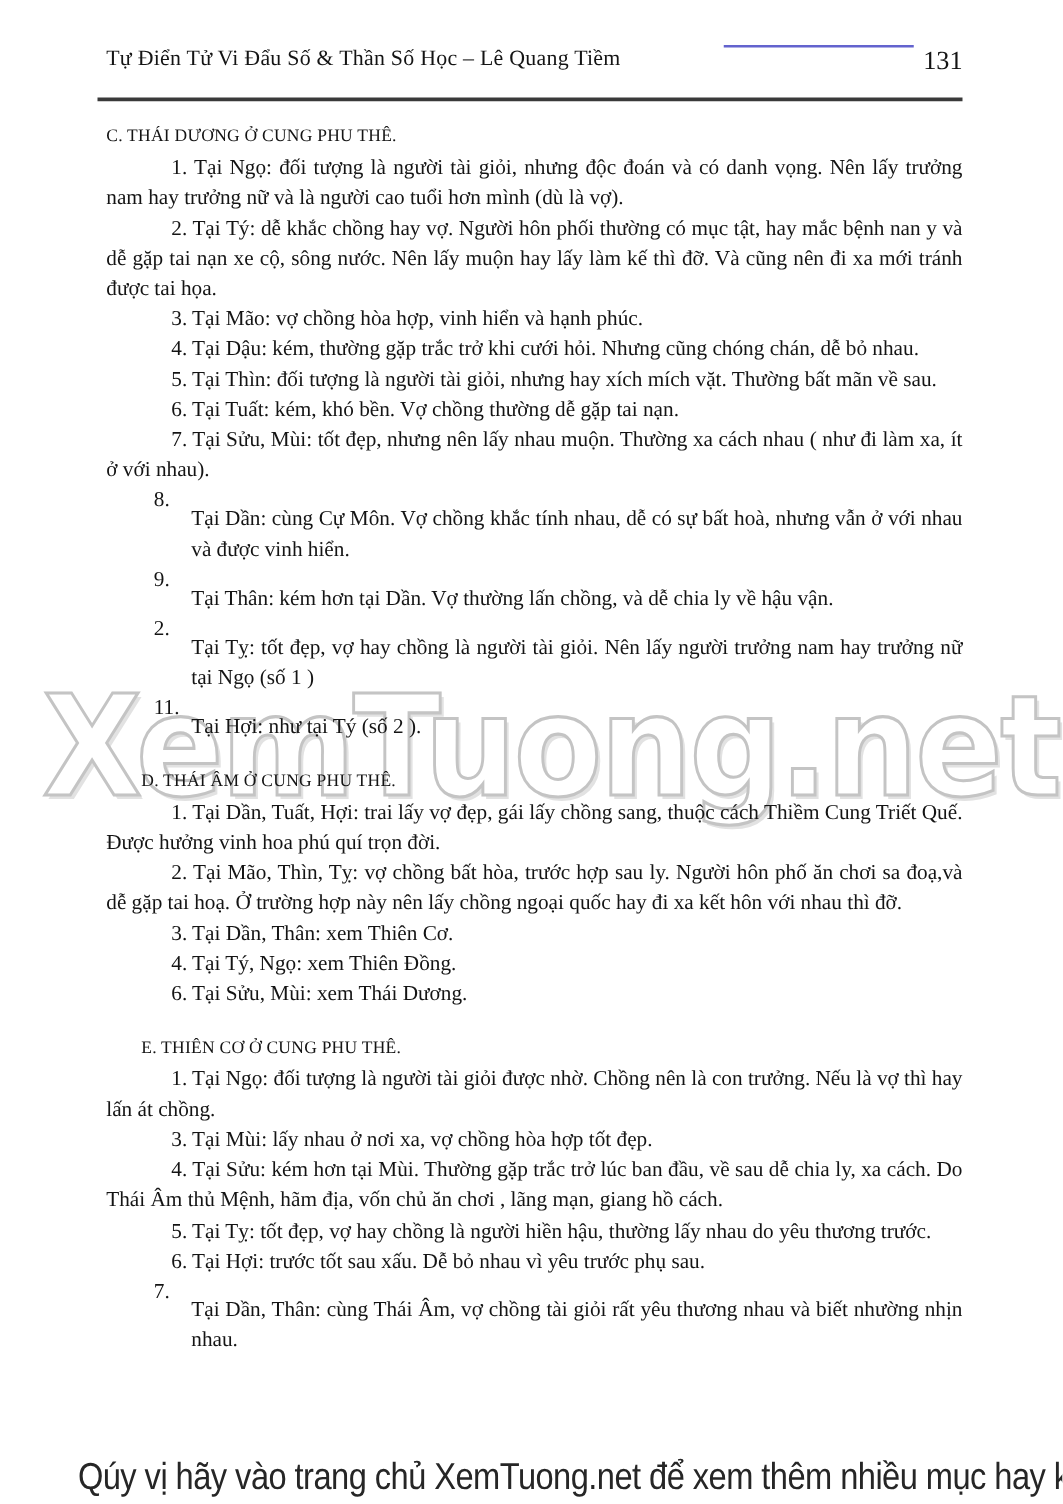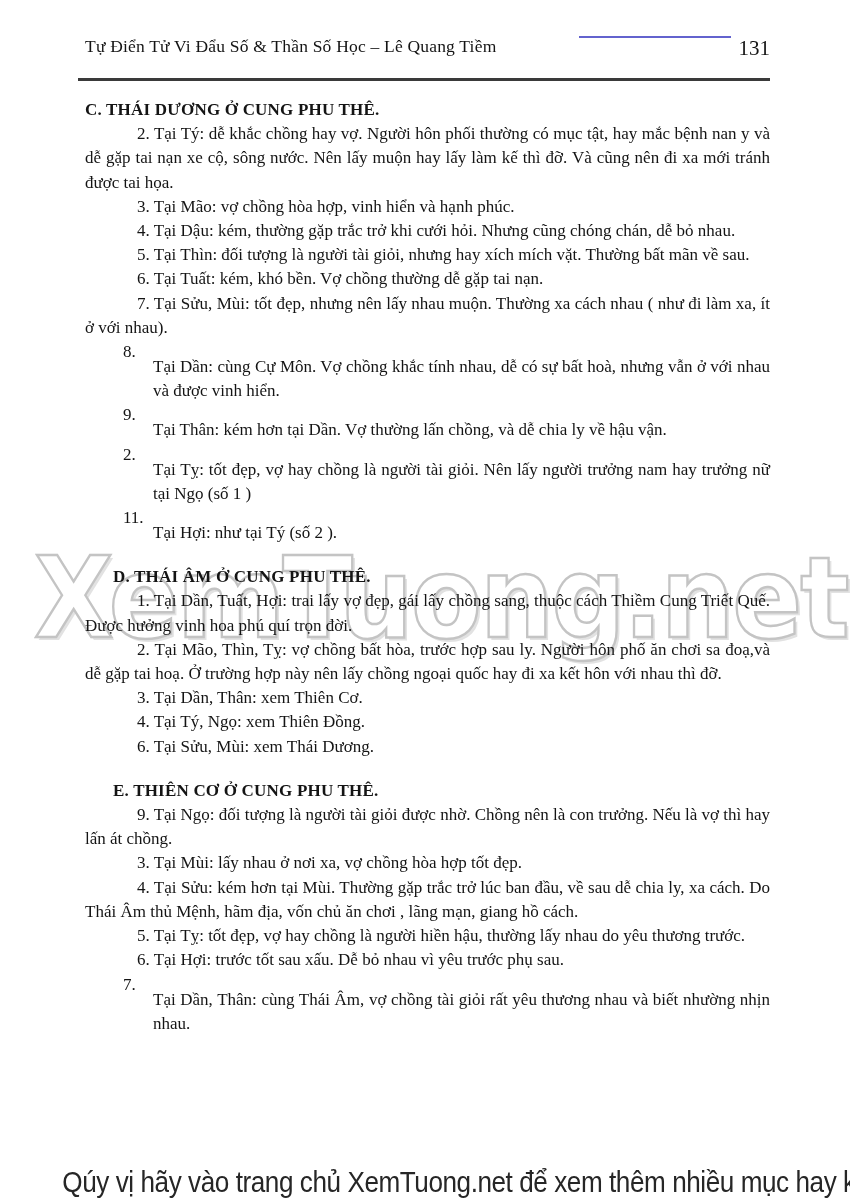--- a/index.html
+++ b/index.html
@@ -25,21 +25,21 @@
     margin:0 8px 4px 0;
   }
   .hdr-page { font-size:21px; }
   .hdr-rule {
     border:none; border-top:3px solid #3a3a3a;
     margin:17px 0 0 -7px; width:692px;
   }
   
   .content { margin-top:17px; font-size:17px; line-height:24.2px; }
   .sec-heading {
-    font-size:17px; font-weight:bold; letter-spacing:0.2px;
+    font-size:14px; font-weight:normal; letter-spacing:0.2px;
     line-height:24.2px;
   }
   .sec { margin-bottom:0; }
   .sec + .sec .sec-heading { margin-top:20px;margin-left:28px; }
   .para {
     text-align:justify;
     text-indent:52px;
   }
   .li { display:flex; margin-left:38px; }
   .li .num { flex:0 0 30px; }
@@ -91,20 +91,21 @@
       <span class="hdr-spacer"></span>
       <span class="hdr-link-line"></span>
       <span class="hdr-page">131</span>
     </div>
     <hr class="hdr-rule">
 
     <div class="content">
 
       <div class="sec">
         <div class="sec-heading">C. THÁI DƯƠNG Ở CUNG PHU THÊ.</div>
+        <p class="para">1. Tại Ngọ:  đối tượng là người tài giỏi, nhưng độc đoán và có danh vọng. Nên lấy trưởng nam hay trưởng nữ và là người cao tuổi hơn mình (dù là vợ).</p>
         <p class="para">2. Tại Tý: dễ khắc chồng hay vợ. Người hôn phối thường có mục tật, hay mắc bệnh nan y và dễ gặp tai nạn xe cộ, sông nước. Nên lấy muộn hay lấy làm kế thì đỡ. Và cũng nên đi xa mới tránh được tai họa.</p>
         <p class="para">3. Tại Mão: vợ chồng hòa hợp, vinh hiển và hạnh phúc.</p>
         <p class="para">4. Tại Dậu: kém, thường gặp trắc trở khi cưới hỏi. Nhưng cũng chóng chán, dễ bỏ nhau.</p>
         <p class="para">5. Tại Thìn: đối tượng là người tài giỏi, nhưng hay xích mích vặt. Thường bất mãn về sau.</p>
         <p class="para">6. Tại Tuất: kém, khó bền. Vợ chồng thường dễ gặp tai nạn.</p>
         <p class="para">7. Tại Sửu, Mùi: tốt đẹp, nhưng nên lấy nhau muộn. Thường xa cách nhau ( như đi làm xa, ít ở với nhau).</p>
         <div class="li">
           <span class="num">8.</span>
           <div class="txt">Tại Dần: cùng Cự Môn. Vợ chồng khắc tính nhau, dễ có sự bất hoà, nhưng vẫn ở với nhau và được vinh hiển.</div>
         </div>
@@ -126,21 +127,21 @@
         <div class="sec-heading">D. THÁI ÂM Ở CUNG PHU THÊ.</div>
         <p class="para">1. Tại Dần, Tuất, Hợi: trai lấy vợ đẹp, gái lấy chồng sang, thuộc cách Thiềm Cung Triết Quế. Được hưởng vinh hoa phú quí trọn đời.</p>
         <p class="para">2. Tại Mão, Thìn, Tỵ: vợ chồng bất hòa, trước hợp sau ly. Người hôn phố ăn chơi sa đoạ,và dễ gặp tai hoạ. Ở trường hợp này nên lấy chồng ngoại quốc hay đi xa kết hôn với nhau thì đỡ.</p>
         <p class="para">3. Tại Dần, Thân: xem Thiên Cơ.</p>
         <p class="para">4. Tại Tý, Ngọ: xem Thiên Đồng.</p>
         <p class="para">6.  Tại Sửu, Mùi: xem Thái Dương.</p>
       </div>
 
       <div class="sec">
         <div class="sec-heading">E. THIÊN CƠ Ở CUNG PHU THÊ.</div>
-        <p class="para">9. Tại Ngọ: đối tượng là người tài giỏi được nhờ. Chồng nên là con trưởng. Nếu là vợ thì hay lấn át chồng.</p>
+        <p class="para">1. Tại Ngọ: đối tượng là người tài giỏi được nhờ. Chồng nên là con trưởng. Nếu là vợ thì hay lấn át chồng.</p>
         <p class="para">3. Tại Mùi: lấy nhau ở nơi xa, vợ chồng hòa hợp tốt đẹp.</p>
         <p class="para">4. Tại Sửu: kém hơn tại Mùi. Thường gặp trắc trở lúc ban đầu, về sau dễ chia ly, xa cách. Do Thái Âm thủ Mệnh, hãm địa, vốn chủ ăn chơi , lãng mạn, giang hồ cách.</p>
         <p class="para">5. Tại  Tỵ: tốt đẹp, vợ hay chồng là người hiền hậu, thường lấy nhau do yêu thương trước.</p>
         <p class="para">6. Tại Hợi: trước tốt sau xấu. Dễ bỏ nhau vì yêu trước phụ sau.</p>
         <div class="li">
           <span class="num">7.</span>
           <div class="txt">Tại Dần, Thân: cùng Thái Âm, vợ chồng tài giỏi rất yêu thương nhau và biết nhường nhịn nhau.</div>
         </div>
       </div>
 

